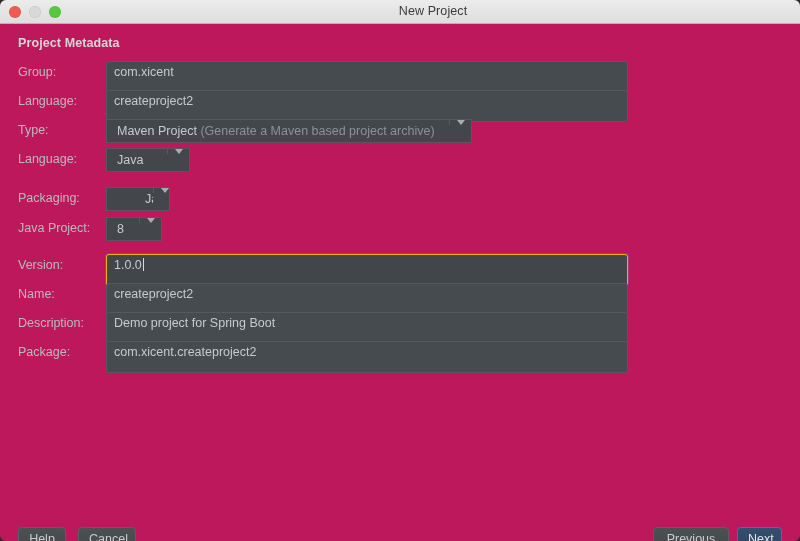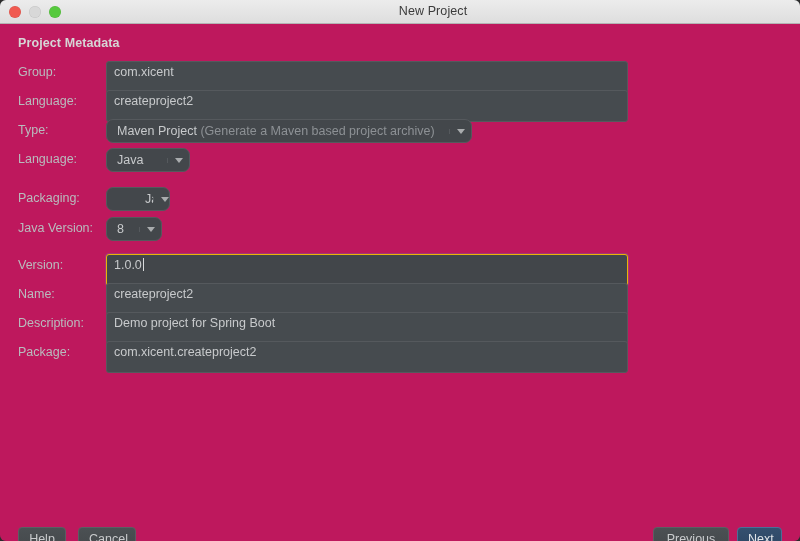--- a/index.html
+++ b/index.html
@@ -125,24 +125,24 @@
     vertical-align: -2px;
     margin-left: 1px;
   }
 
   
   .combo {
     position: absolute;
     top: 0;
     height: 24px;
     display: flex;
-    align-items: center;
+    align-items: flex-start;
     box-sizing: border-box;
     border: 1px solid #55595d;
-    border-radius: 7px;
+    border-radius: 0;
     background: #43474b;
     overflow: hidden;
   }
   .combo .value {
     flex: 1 1 auto;
     line-height: 22px;
     font-size: 12.5px;
     color: #c8cacc;
     padding: 0 8px 0 10px;
     white-space: nowrap;
@@ -255,21 +255,21 @@
       <div class="label">Packaging:</div>
       <div class="combo packaging">
         <div class="value">Jar</div>
         <div class="arrowbox">
           <span class="arrow-down"></span>
         </div>
       </div>
     </div>
 
     <div class="row" style="top:193px;">
-      <div class="label">Java Version:</div>
+      <div class="label">Java Project:</div>
       <div class="combo javaver">
         <div class="value">8</div>
         <div class="arrowbox">
           <span class="arrow-down"></span>
         </div>
       </div>
     </div>
 
     <div class="row" style="top:230px;">
       <div class="label">Version:</div>

